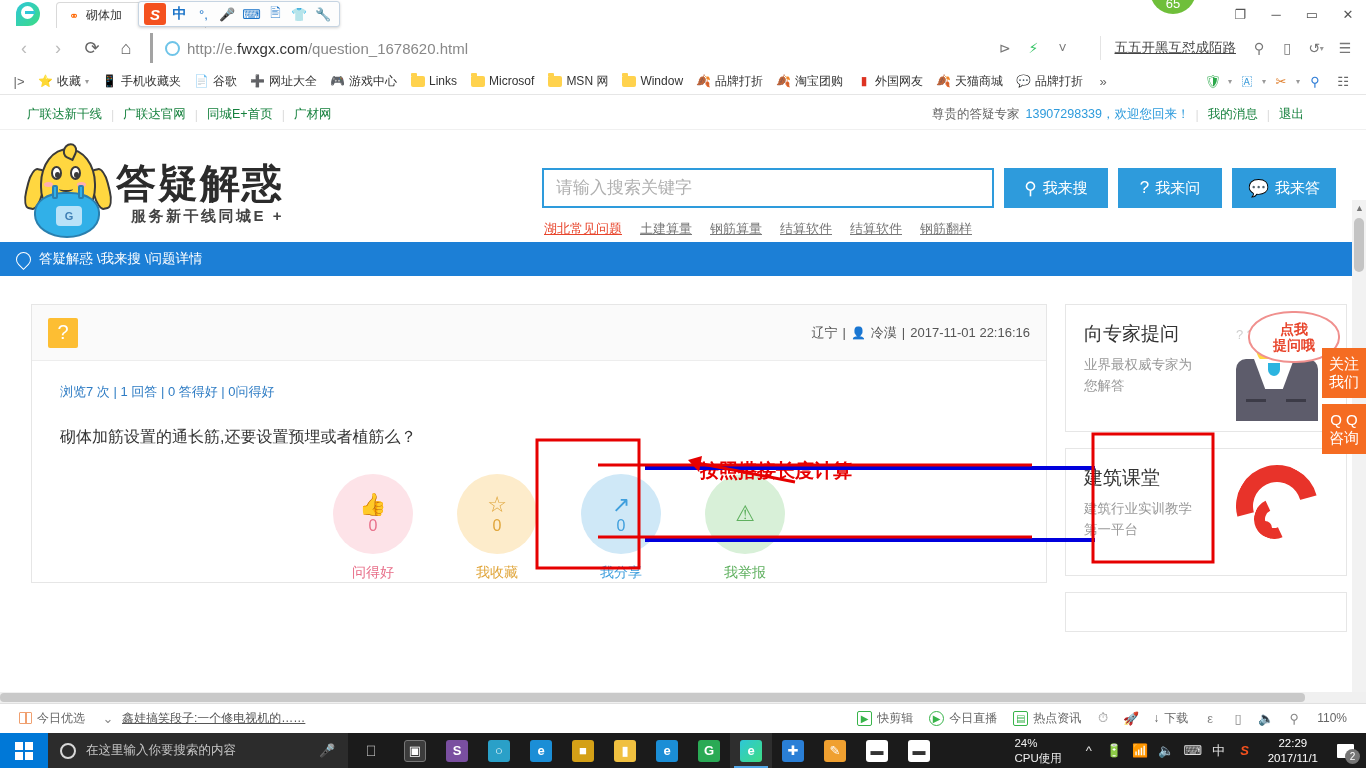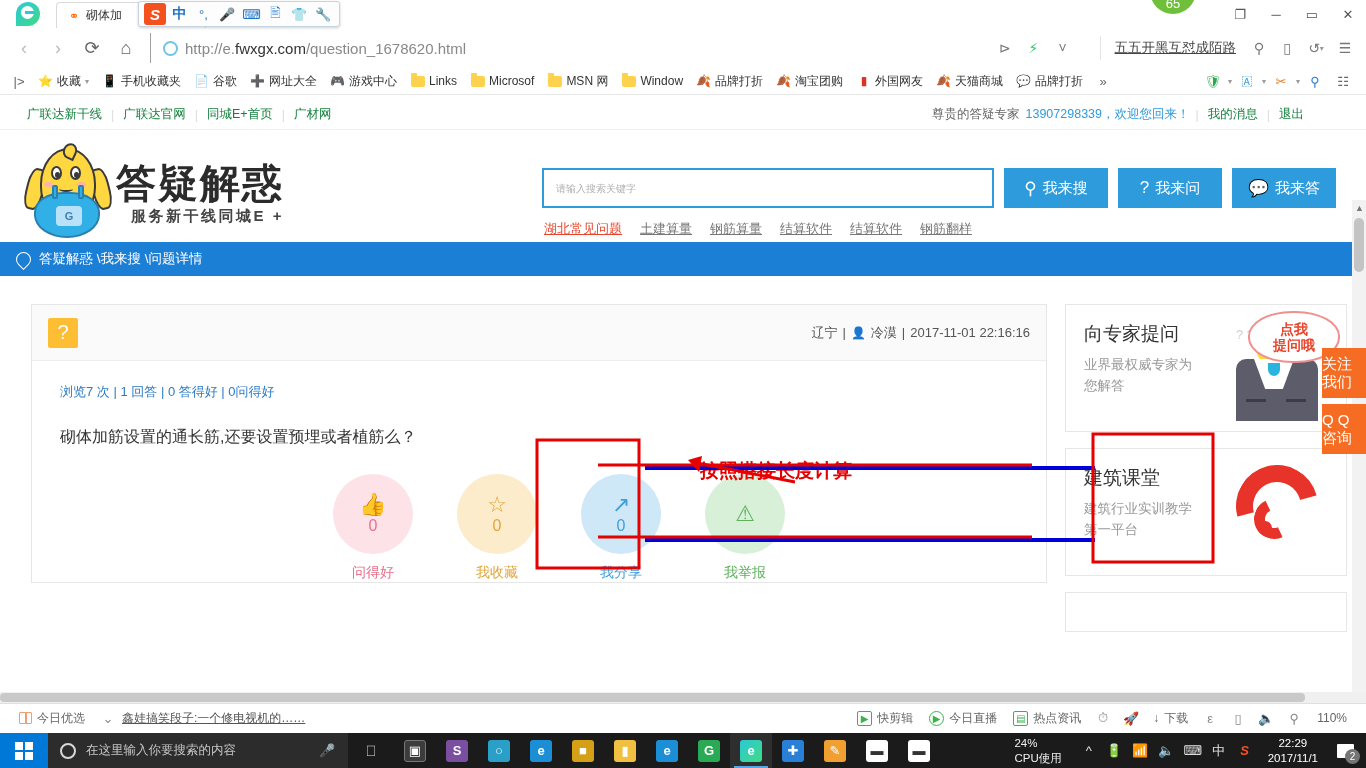--- a/index.html
+++ b/index.html
@@ -92,21 +92,21 @@
     height: 40px; display: flex; align-items: center;
     padding: 0 8px; gap: 2px; background: #fff;
   }
   .nav-btn {
     width: 32px; height: 32px; display: flex; align-items: center;
     justify-content: center; color: #bbb; font-size: 18px;
   }
   .nav-btn.active { color: #666; }
   .url-wrap {
     flex: 1; display: flex; align-items: center; height: 30px;
-    border-left: 1px solid #a3a3a3; margin-left: 6px; padding-left: 12px;
+    border-left: 3px solid #a3a3a3; margin-left: 6px; padding-left: 12px;
     gap: 7px; min-width: 0;
   }
   .url-shield {
     width: 15px; height: 15px; border-radius: 50%;
     border: 2px solid #6fc4e8; flex: 0 0 15px;
   }
   .url-text { font-size: 15px; color: #888; white-space: nowrap; }
   .url-text b { color: #333; font-weight: normal; }
   .addr-icons { display: flex; align-items: center; gap: 3px; }
   .ai { width: 26px; height: 26px; display: flex; align-items: center;
@@ -232,21 +232,21 @@
   }
   .logo-sub {
     font-size: 15px; font-weight: bold; color: #444;
     letter-spacing: 2.5px; margin-top: 3px; text-align: right;
   }
 
   .search-zone { margin-left: 255px; margin-top: 22px; }
   .search-row { display: flex; align-items: stretch; gap: 10px; }
   .search-input {
     width: 452px; height: 40px; border: 2px solid #2e9bdc;
-    background: #fff; font-size: 10px; color: #333;
+    background: #fff; font-size: 17px; color: #333;
     padding: 0 12px; outline: none;
     font-family: "Liberation Sans", sans-serif;
   }
   .search-input::placeholder { color: #b0b0b0; }
   .sbtn {
     width: 104px; height: 40px; background: #2e9bdc; color: #fff;
     border: none; font-size: 15px; display: flex; align-items: center;
     justify-content: center; gap: 6px; cursor: pointer;
     font-family: "Liberation Sans", sans-serif;
   }
@@ -363,21 +363,21 @@
          border: 17px solid #e8332a; border-right-color: transparent;
          border-bottom-color: transparent; transform: rotate(30deg); }
   .sw2 { left: 26px; top: 38px; width: 40px; height: 40px;
          border: 11px solid #e8332a; border-top-color: transparent;
          border-right-color: transparent; transform: rotate(20deg); }
   .sw3 { left: 30px; top: 60px; width: 14px; height: 14px; background: #e8332a; }
 
   .float-tabs { position: absolute; right: 0; top: 72px; z-index: 8; }
   .ftab {
     width: 44px; background: #f56c22; color: #fff; font-size: 15px;
-    padding: 7px 0; line-height: 1.2; margin-bottom: 6px;
+    text-align: center; padding: 7px 0; line-height: 1.2; margin-bottom: 6px;
   }
 
   
   .anno { position: absolute; left: 0; top: 0; width: 1366px; height: 603px;
           pointer-events: none; z-index: 25; }
   .anno-text {
     position: absolute; left: 700px; top: 358px; color: #e60000;
     font-size: 19px; font-weight: bold; font-family: "DejaVu Serif", serif;
     white-space: nowrap;
   }

